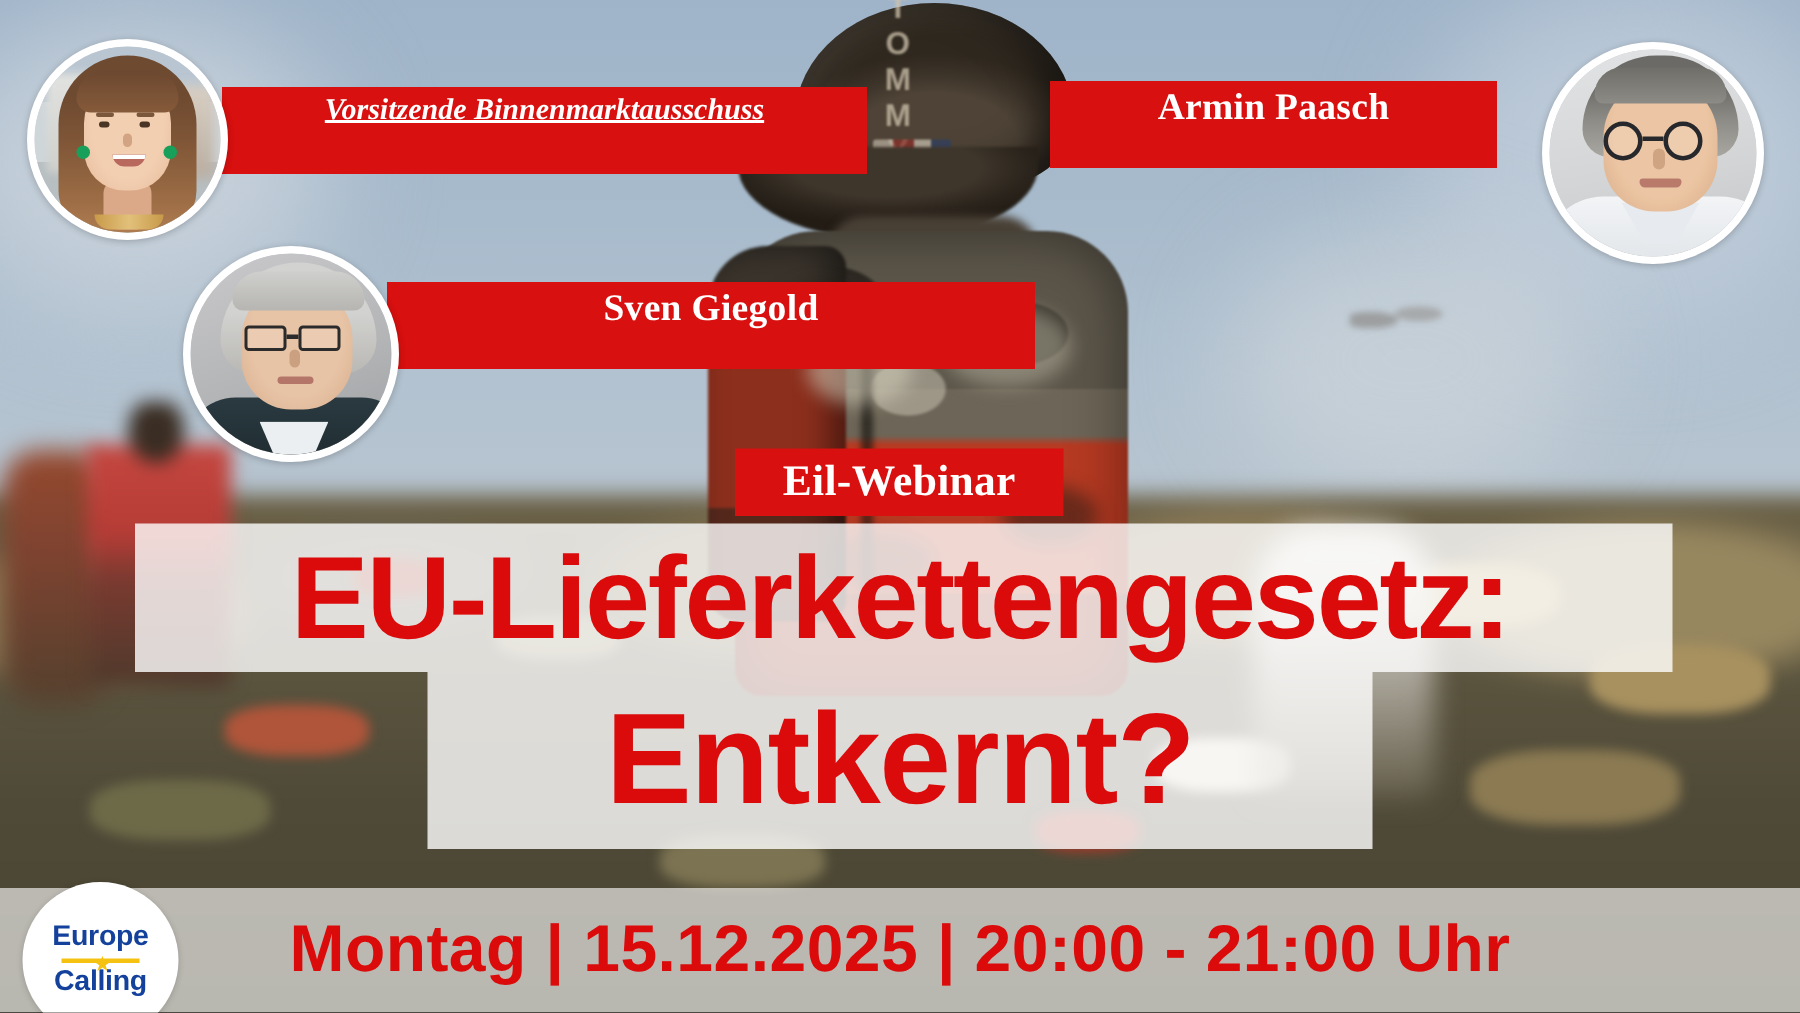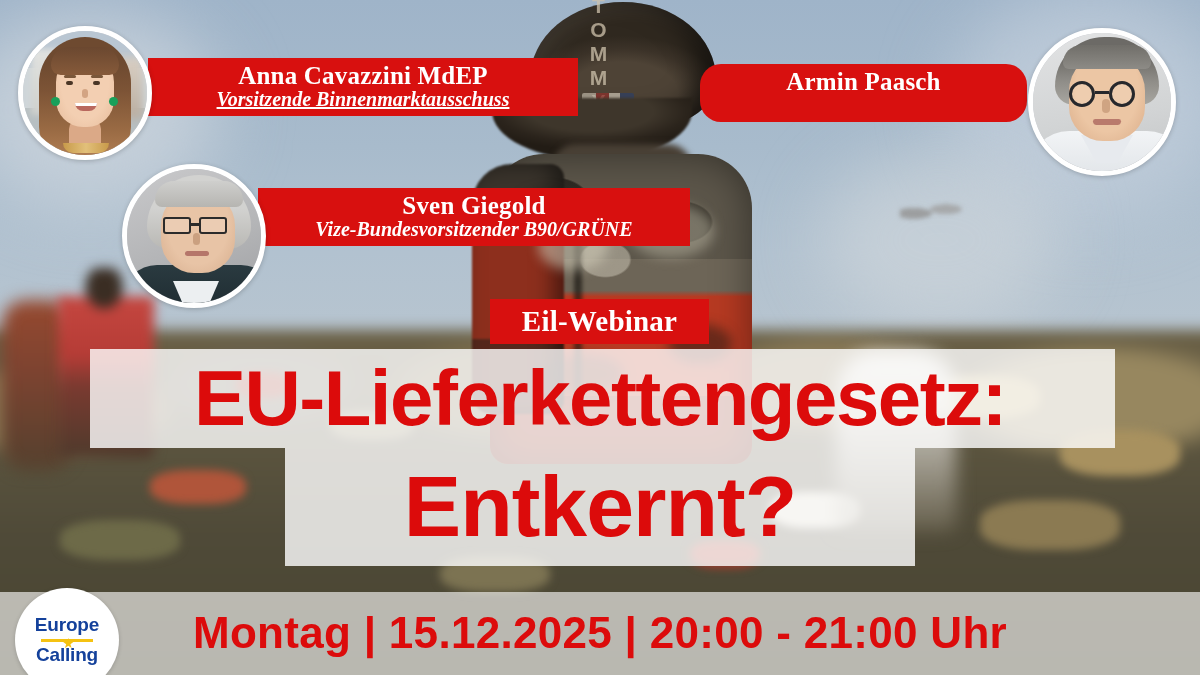--- a/index.html
+++ b/index.html
@@ -160,21 +160,21 @@
     display:block; font-weight:700; letter-spacing:.2px; line-height:1.04;
   }
   .banner .ln2{
     display:block; font-style:italic; font-weight:700; line-height:1.06;
   }
 
   .banner-anna{ left:148px; top:58px;  width:430px; height:58px; padding-top:5px; }
   .banner-anna .ln1{ font-size:25px; }
   .banner-anna .ln2{ font-size:20px;text-decoration:underline; }
 
-  .banner-armin{ left:700px; top:64px; width:327px; height:58px; padding-top:5px;border-radius:21px; }
+  .banner-armin{ left:700px; top:54px; width:298px; height:58px; padding-top:5px; }
   .banner-armin .ln1{ font-size:25px; }
   .banner-armin .ln2{ font-size:20px; }
 
   .banner-sven{ left:258px; top:188px; width:432px; height:58px; padding-top:5px; }
   .banner-sven .ln1{ font-size:25px; }
   .banner-sven .ln2{ font-size:20px; }
 
   .banner-guests{
     left:942px; top:247px; width:258px; height:41px;
     display:flex; align-items:center; justify-content:center;
@@ -374,31 +374,29 @@
       <div class="pack-grime" style="left:190px; top:330px; width:64px; height:40px; background:rgba(30,26,20,.5);"></div>
       <div class="pack-grime" style="left:66px;  top:360px; width:80px; height:40px; background:rgba(40,34,24,.45);"></div>
     </div>
   </div>
 
   <div class="band-title-1"></div>
   <div class="band-title-2"></div>
   <div class="band-bottom"></div>
 
   <div class="banner banner-anna">
-    <span class="ln1">Anna Cavazzini MdEP</span>
     <span class="ln2">Vorsitzende Binnenmarktausschuss</span>
   </div>
 
   <div class="banner banner-armin">
     <span class="ln1">Armin Paasch</span>
   </div>
 
   <div class="banner banner-sven">
     <span class="ln1">Sven Giegold</span>
-    <span class="ln2">Vize-Bundesvorsitzender B90/GRÜNE</span>
   </div>
 
 
   <div class="banner banner-eil">
     <span class="ln1">Eil-Webinar</span>
   </div>
 
   <div class="avatar av-anna">
     <div class="face">
       <div class="anna-bg"></div>

